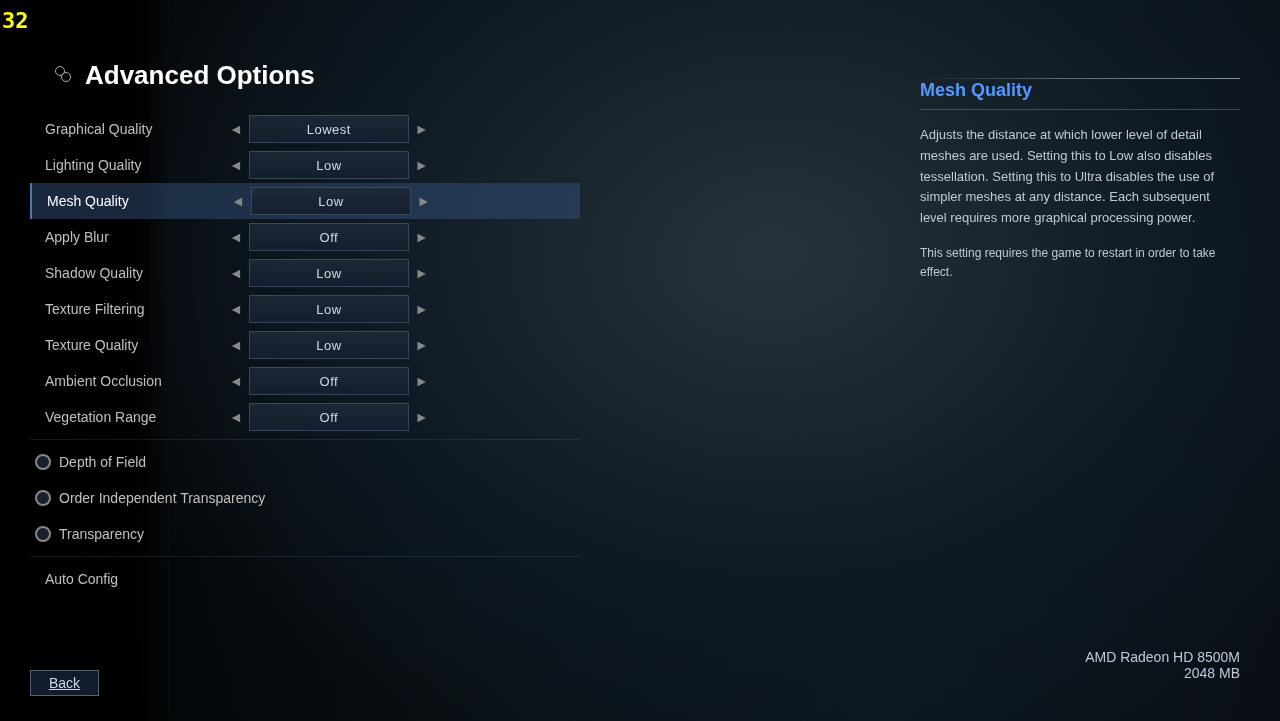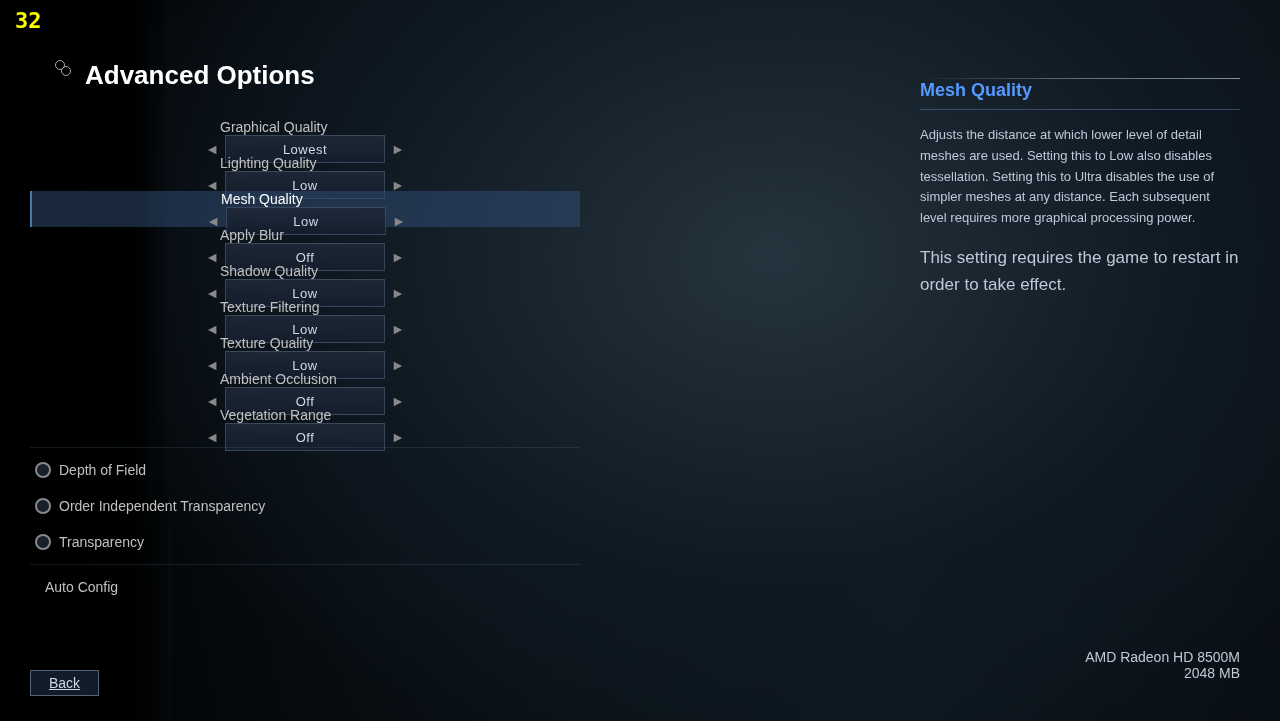--- a/index.html
+++ b/index.html
@@ -37,21 +37,21 @@
       bottom: 0;
       background: 
         radial-gradient(ellipse at 55% 35%, rgba(40,55,65,0.8) 0%, rgba(15,25,35,0.9) 50%, transparent 80%);
       z-index: 1;
     }
 
     
     .fps {
       position: absolute;
       top: 8px;
-      left: 15px;
+      left: 2px;
       color: #ffff00;
       font-size: 22px;
       font-weight: bold;
       z-index: 10;
       font-family: monospace;
     }
 
     
     .sidebar {
       position: absolute;
@@ -70,23 +70,24 @@
       top: 60px;
       left: 30px;
       width: 550px;
       z-index: 10;
     }
 
     .panel-title {
       color: #ffffff;
       font-size: 26px;
       font-weight: bold;
-      margin-bottom: 28px;
+      margin-bottom: 20px;
       padding-left: 25px;
       display: flex;
+      align-items: center;
       gap: 10px;
     }
 
     .panel-title-icon {
       display: inline-block;
       width: 20px;
       height: 20px;
       position: relative;
     }
 
@@ -108,21 +109,20 @@
       flex-direction: column;
       gap: 0;
     }
 
     .setting-row {
       display: flex;
       align-items: center;
       height: 36px;
       padding: 0 5px 0 5px;
       cursor: pointer;
-      flex-direction: column;
     }
 
     .setting-row.active {
       background: rgba(50,80,120,0.5);
       border-left: 2px solid #4a7aaa;
     }
 
     .setting-label {
       color: #c0c0c0;
       font-size: 14px;
@@ -230,21 +230,21 @@
 
     .info-description {
       color: #c0c8d8;
       font-size: 13px;
       line-height: 1.6;
       margin-bottom: 15px;
     }
 
     .info-restart {
       color: #c0c8d8;
-      font-size: 17px;
+      font-size: 12px;
       line-height: 1.6;
     }
 
     
     .gpu-info {
       position: absolute;
       bottom: 40px;
       right: 40px;
       text-align: right;
       z-index: 10;

